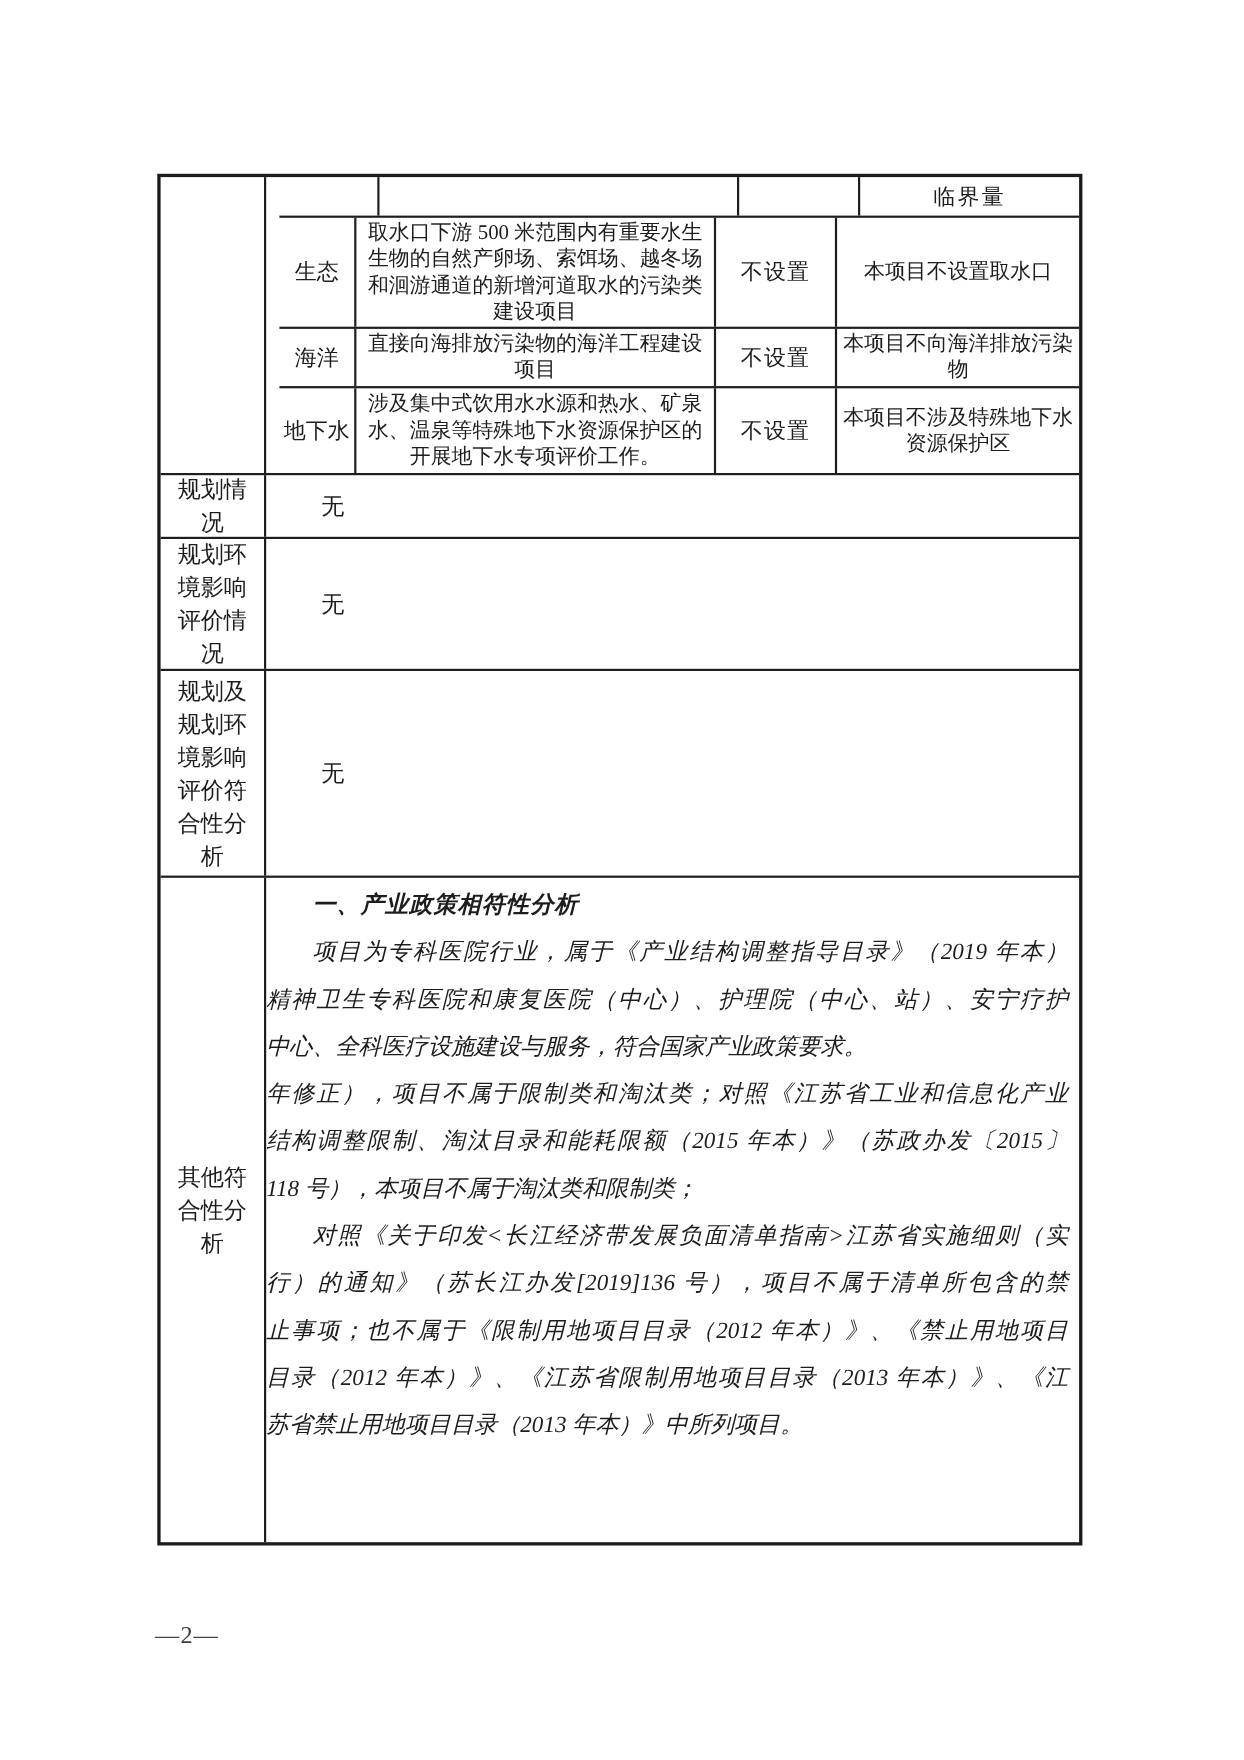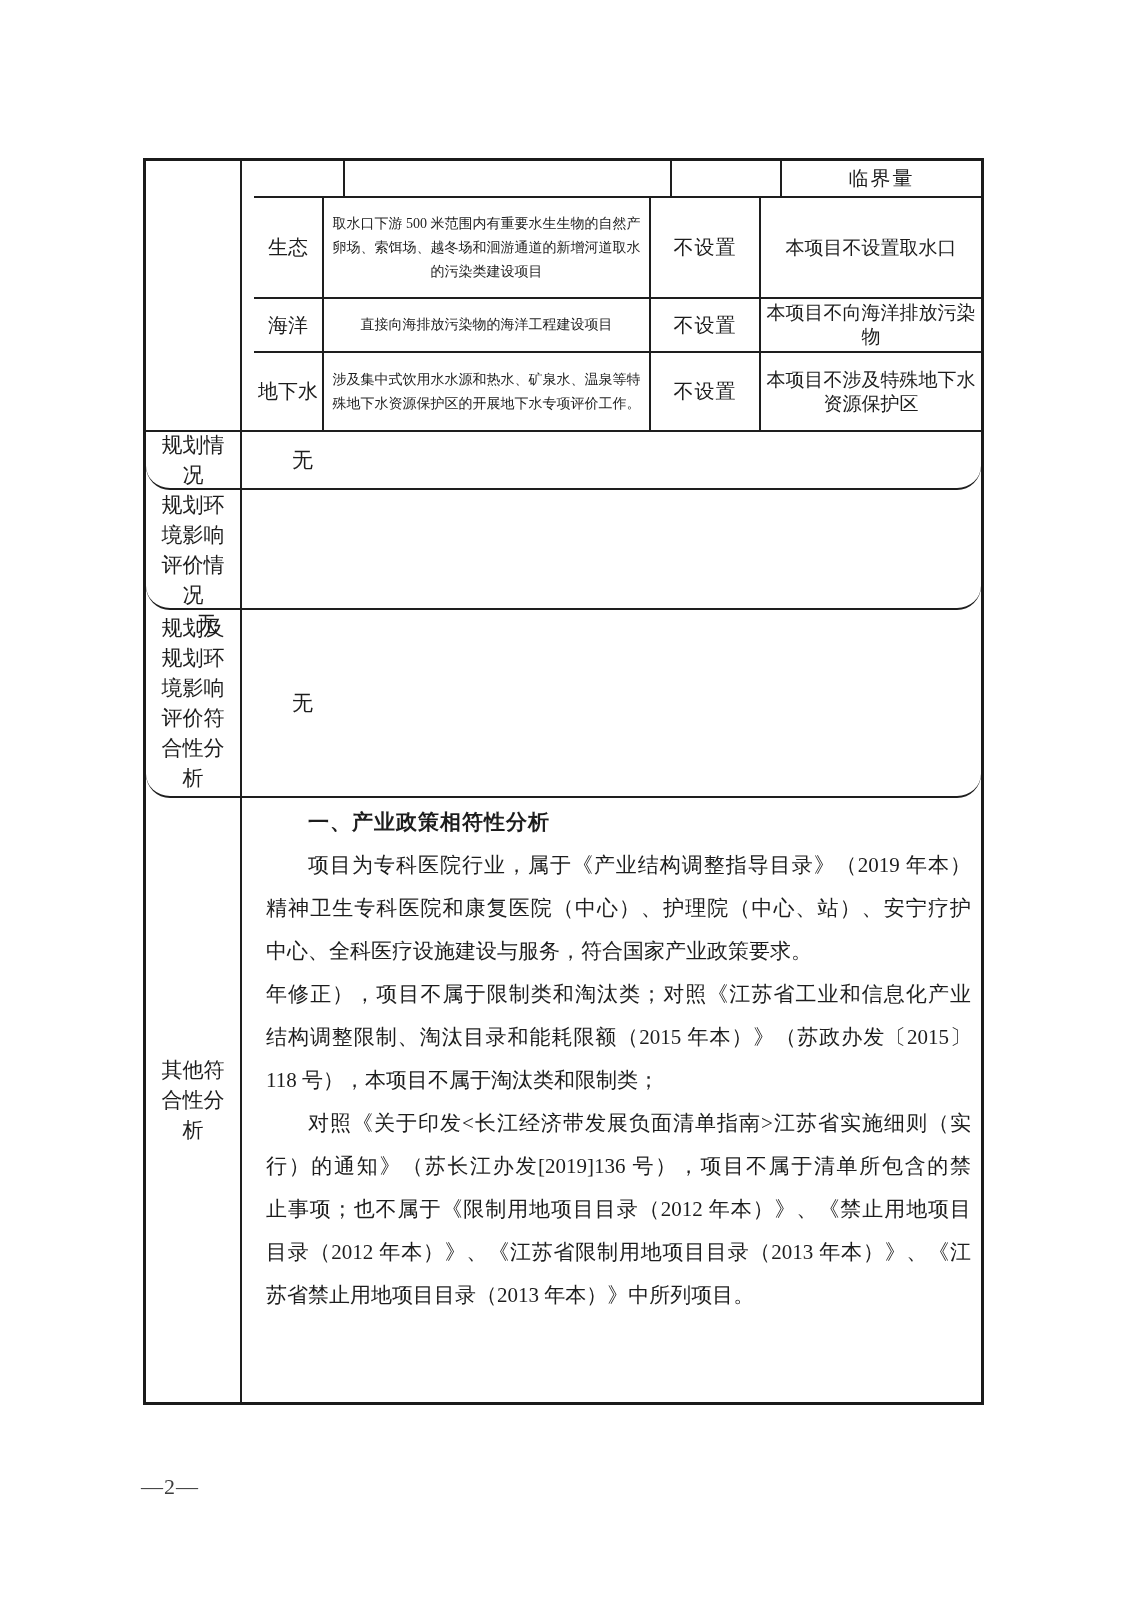--- a/index.html
+++ b/index.html
@@ -25,41 +25,41 @@
     font-size:20px; letter-spacing:2px; }
 
   #env-rows { display:flex; flex-direction:column; flex:1; }
   .env-row { display:flex; border-bottom:2px solid #1e1e1e; }
   .env-row:nth-child(1) { height:101px; }
   .env-row:nth-child(2) { height:54px; }
   .env-row:nth-child(3) { height:77px; border-bottom:none; flex:1; }
   .factor-cell { width:70px; border-right:2px solid #1e1e1e; display:flex;
     align-items:center; justify-content:center; font-size:20px; }
   .desc-cell { width:327px; border-right:2px solid #1e1e1e; display:flex;
-    align-items:center; justify-content:center; font-size:14px; line-height:24px;
+    align-items:center; justify-content:center; font-size:19px; line-height:24px;
     text-align:center; padding:1px 4px; }
   .setting-cell { width:110px; border-right:2px solid #1e1e1e; display:flex;
     align-items:center; justify-content:center; font-size:20px; letter-spacing:1px; }
   .note-cell { flex:1; display:flex; align-items:center; justify-content:center;
     font-size:19px; line-height:24px; text-align:center; padding:1px 5px; }
 
   
-  .srow { display:flex; border-bottom:2px solid #1e1e1e;border-radius:24px; }
+  .srow { display:flex; border-bottom:2px solid #1e1e1e; }
   #simple-rows .srow:nth-child(1) { height:58px; }
-  #simple-rows .srow:nth-child(2) { height:120px;flex-direction:column; }
+  #simple-rows .srow:nth-child(2) { height:120px; }
   #simple-rows .srow:nth-child(3) { height:188px; }
   .label-cell { width:96px; border-right:2px solid #1e1e1e; display:flex;
     align-items:center; justify-content:center; text-align:center;
     font-size:21px; line-height:30px; padding:0 14px; }
   .value-cell { flex:1; display:flex; align-items:center;
     font-size:21px; padding-left:50px; }
 
   
   #other-row { display:flex; flex:1; }
-  #other-content { flex:1; padding:3px 10px 0 24px; }
+  #other-content { flex:1; padding:3px 10px 0 0;font-style:italic; }
   .line { height:43px; line-height:43px; font-size:21px; white-space:nowrap;
     overflow:visible; text-align:left; }
   .line.j { white-space:normal; text-align:justify; text-align-last:justify; }
   .line.i { text-indent:42px; }
   .line.b { font-weight:bold; letter-spacing:1px; }
 
   
   #page-number { position:absolute; left:141px; top:1474px; font-size:22px;
     color:#3c3c3c; letter-spacing:1px; }
 </style>

